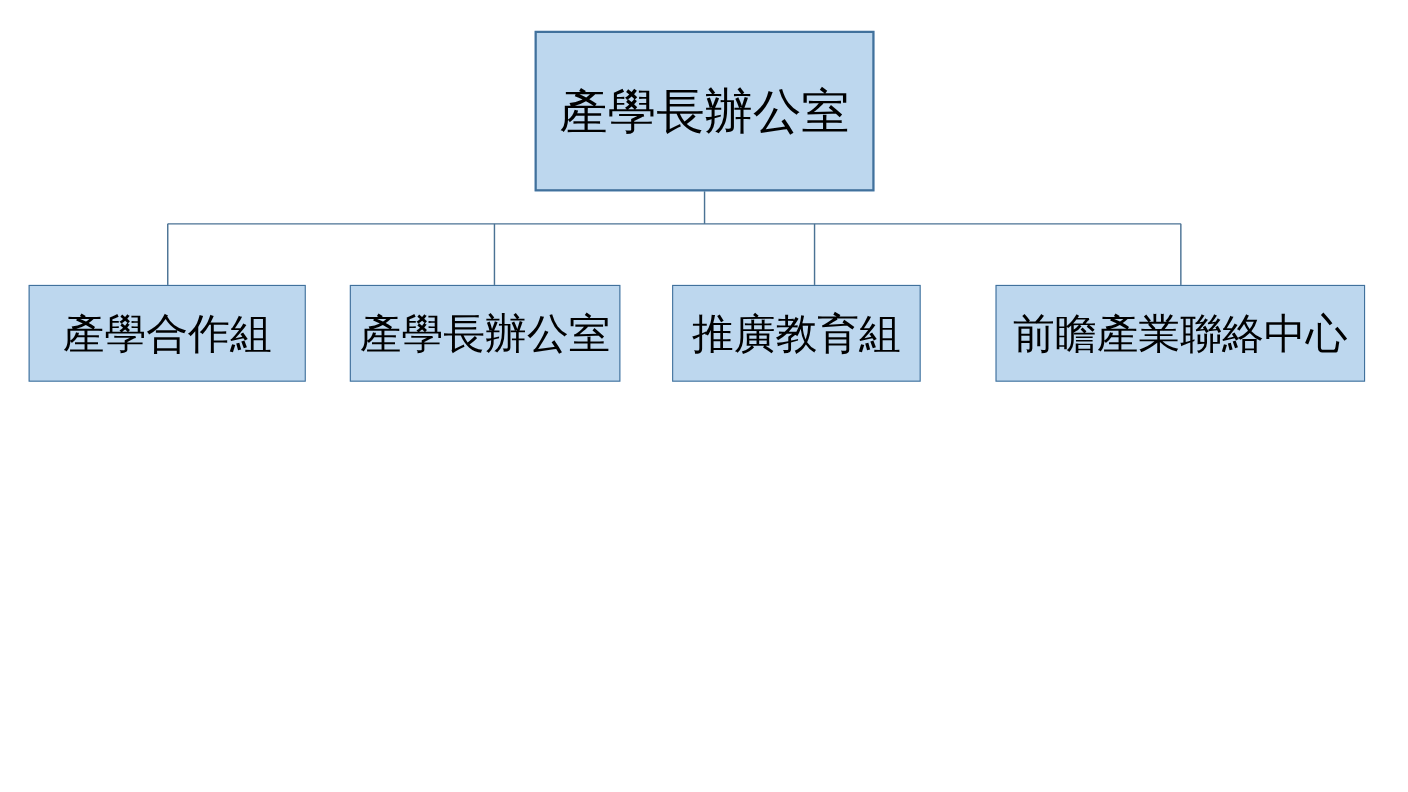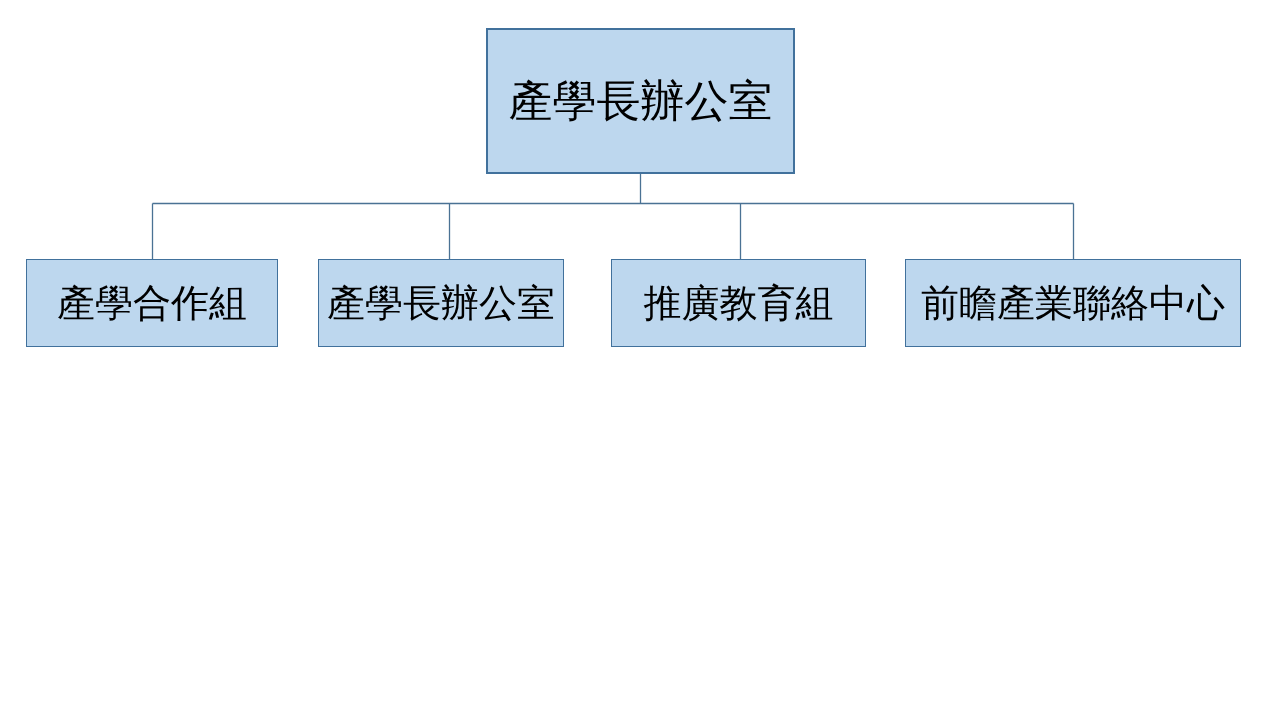--- a/index.html
+++ b/index.html
@@ -50,21 +50,21 @@
     font-size: 44px;
   }
   .node.child {
     top: 259px;
     height: 88px;
     border: 1.5px solid var(--box-border, #41719C);
     font-size: 38px;
   }
   .node.child-0 { left: 26px;  width: 252px; }
   .node.child-1 { left: 318px; width: 246px; }
-  .node.child-2 { left: 611px; width: 255px; }
+  .node.child-2 { left: 611px; width: 226px; }
   .node.child-3 { left: 905px; width: 336px; font-family: Liberation Serif, serif; }
 </style>
 </head>
 <body>
 
 <div class="canvas">
 
   <svg class="connectors" viewBox="0 0 1280 720">
     <line x1="640.5" y1="147" x2="640.5" y2="203.5"></line>
     <line x1="152.5" y1="203.5" x2="1073.5" y2="203.5"></line>

